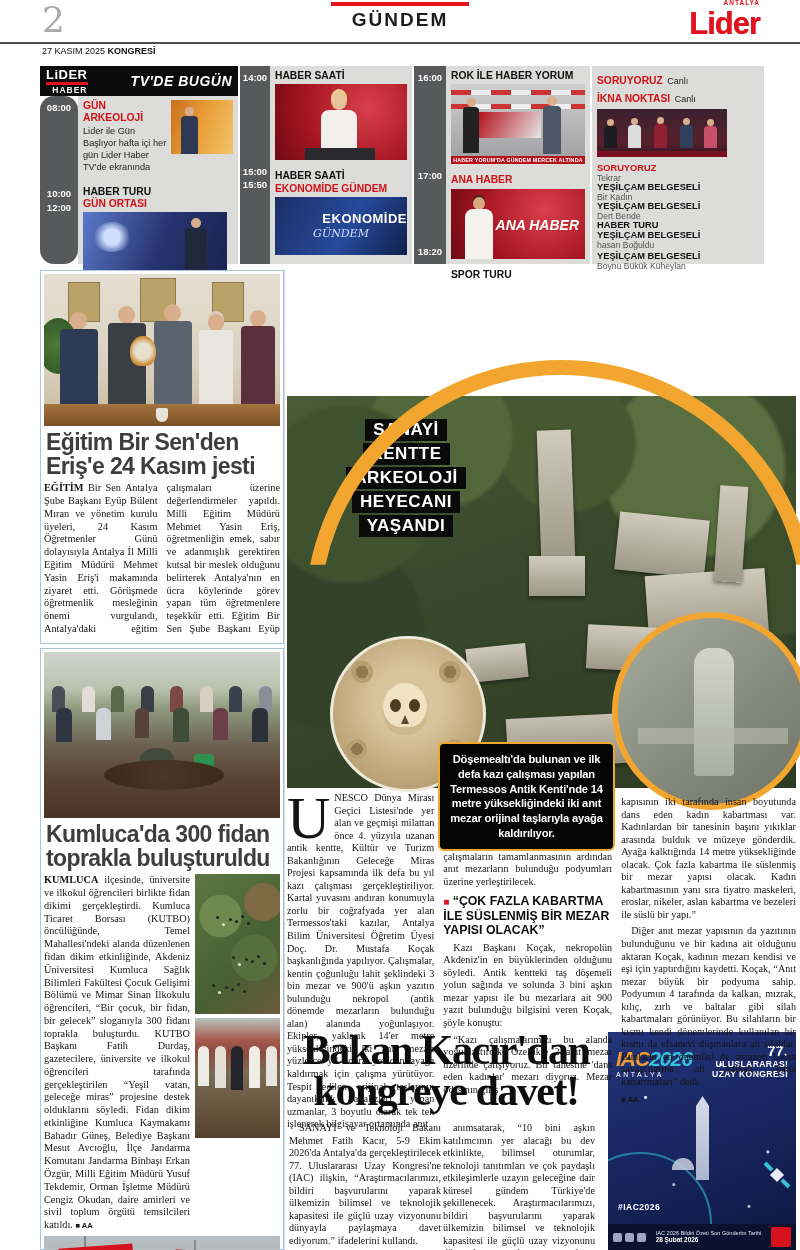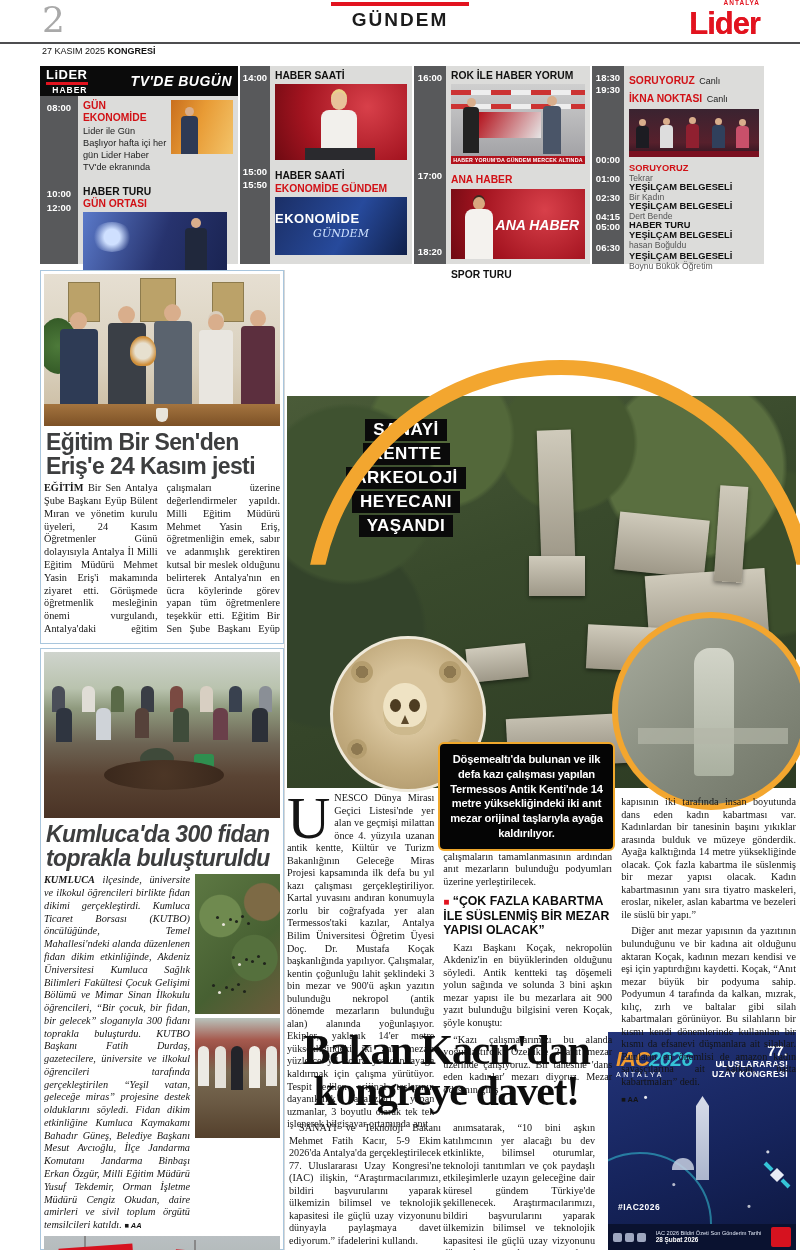--- a/index.html
+++ b/index.html
@@ -22,21 +22,21 @@
   .tvgroup{position:relative;height:198px;}
   .g1{width:198px;} .g2{width:172px;} .g3{width:176px;} .g4{width:172px;}
   .tvhead{height:30px;background:#0b0b0b;display:flex;align-items:center;justify-content:space-between;padding:0 6px;}
   .tvlogo{line-height:1;}
   .tvlogo .l1{display:block;color:#fff;font-weight:800;font-size:13px;letter-spacing:.5px;border-bottom:3px solid #e2131f;padding-bottom:1px;}
   .tvlogo .l2{display:block;color:#fff;font-weight:800;font-size:8.5px;text-align:right;margin-top:1px;letter-spacing:1px;}
   .tvtitle{color:#fff;font-style:italic;font-weight:800;font-size:14px;letter-spacing:.5px;}
   .tvrow{display:flex;height:168px;}
   .g2 .tvrow,.g3 .tvrow,.g4 .tvrow{height:198px;}
   .t-rail{position:relative;background:#58595b;}
-  .g1 .t-rail{width:44px;} .g2 .t-rail,.g3 .t-rail,.g4 .t-rail{width:32px;}
+  .g1 .t-rail{width:44px;border-radius:14px;} .g2 .t-rail,.g3 .t-rail,.g4 .t-rail{width:32px;}
   .t-rail span{position:absolute;left:0;right:0;text-align:center;color:#fff;font-weight:700;font-size:9.5px;}
   .t-content{position:relative;background:#dcdcda;flex:1;padding:4px 5px;box-sizing:border-box;}
   .prog-title{font-weight:800;font-size:10.3px;line-height:1.2;color:#101010;}
   .prog-title.red{color:#d11116;}
   .prog-desc{font-size:9.2px;line-height:1.3;color:#222;margin-top:1px;}
   .prog-sub{font-size:8.6px;color:#555;line-height:1.1;}
   .tvcap{font-size:8.7px;line-height:1.25;color:#222;margin-top:3px;}
   .ph{position:relative;overflow:hidden;}
   .tag{font-size:9px;color:#222;font-weight:400;}
   
@@ -46,21 +46,21 @@
   .sc-gray{background:linear-gradient(#cfcfcf,#9e9ea2);}
   .sc-dark{background:linear-gradient(#3a2330,#57202c 70%,#2a1520);}
   .fig-head{position:absolute;border-radius:50%;background:#d9ae8c;}
   .fig-body{position:absolute;border-radius:4px 4px 0 0;}
   .ticker{position:absolute;left:0;right:0;bottom:0;background:#b3121c;color:#fff;
           font-size:5.3px;font-weight:700;text-align:center;line-height:1.6;letter-spacing:.2px;}
   .imgword{position:absolute;color:#fff;font-weight:800;font-style:italic;}
   
   .card{position:absolute;left:40px;width:244px;background:#fff;border:1px solid #a9c6dd;padding:3px;box-sizing:border-box;}
   #egitim{top:270px;height:374px;}
-  #kumluca{top:648px;height:602px;font-style:italic;}
+  #kumluca{top:648px;height:602px;}
   .card h2{margin:5px 2px 4px 2px;font-size:23px;line-height:1.03;letter-spacing:-.6px;color:#3d3e3f;font-weight:700;}
   .bodytext{font-family:"Liberation Serif",serif;font-size:10.3px;line-height:1.24;text-align:justify;color:#151515;}
   .twocol{column-count:2;column-gap:9px;}
   .lead{font-weight:700;}
   .src{font-family:"Liberation Sans",sans-serif;font-weight:700;font-size:7.5px;}
   
   .ph-office{height:152px;background:linear-gradient(#e6dfd2 0%,#d9d0bd 60%,#c9b99d 100%);}
   .frame{position:absolute;background:#bba269;border:1px solid #8d7b4d;}
   .desk{position:absolute;left:0;right:0;bottom:0;height:22px;background:linear-gradient(#a4743f,#7c5126);}
   .plant{position:absolute;border-radius:50%;background:radial-gradient(circle,#4d7a3a,#2f5423);}
@@ -192,21 +192,21 @@
       </div>
       <div class="tvrow">
         <div class="t-rail">
           <span style="top:6px">08:00</span>
           <span style="top:92px">10:00</span>
           <span style="top:106px">12:00</span>
         </div>
         <div class="t-content">
           <div style="display:flex;gap:4px;">
             <div style="width:84px;">
-              <div class="prog-title red">GÜN EKONOMİDE</div>
+              <div class="prog-title red">GÜN ARKEOLOJİ</div>
               <div class="prog-desc">Lider ile Gün Başlıyor hafta içi her gün Lider Haber TV'de ekranında</div>
             </div>
             <div class="ph sc-orange" style="width:62px;height:54px;">
               <div class="fig-head" style="left:14px;top:7px;width:9px;height:9px;"></div>
               <div class="fig-body" style="left:10px;top:16px;width:17px;height:38px;background:#2e3a55;"></div>
             </div>
           </div>
           <div class="prog-title" style="margin-top:12px">HABER TURU</div>
           <div class="prog-title red">GÜN ORTASI</div>
           <div class="ph" style="width:144px;height:58px;margin-top:2px;background:linear-gradient(110deg,#5a79c9 0%,#27336e 55%,#1a2452 100%);">
@@ -229,21 +229,21 @@
         <div class="t-content">
           <div class="prog-title">HABER SAATİ</div>
           <div class="ph sc-red" style="width:132px;height:76px;margin-top:2px;">
             <div class="fig-head" style="left:56px;top:8px;width:16px;height:18px;background:#e8c39a;box-shadow:0 -3px 0 #e9d28a;"></div>
             <div class="fig-body" style="left:46px;top:26px;width:36px;height:50px;background:#f2f0ec;border-radius:8px 8px 0 0;"></div>
             <div style="position:absolute;left:30px;bottom:0;width:70px;height:12px;background:#2a2a2e;"></div>
           </div>
           <div class="prog-title" style="margin-top:10px">HABER SAATİ</div>
           <div class="prog-title red">EKONOMİDE GÜNDEM</div>
           <div class="ph sc-blue" style="width:132px;height:58px;margin-top:2px;">
-            <div style="position:absolute;left:0;right:8px;top:14px;text-align:left;color:#fff;font-weight:800;font-size:13px;letter-spacing:.5px;">EKONOMİDE</div>
+            <div style="position:absolute;left:0;right:0;top:14px;text-align:right;color:#fff;font-weight:800;font-size:13px;letter-spacing:.5px;">EKONOMİDE</div>
             <div style="position:absolute;left:0;right:0;top:30px;text-align:center;color:#cfe2ff;font-style:italic;font-size:11px;font-family:'DejaVu Serif',serif;">GÜNDEM</div>
           </div>
         </div>
       </div>
     </div>
 
     <div class="tvgroup g3">
       <div class="tvrow">
         <div class="t-rail">
           <span style="top:6px">16:00</span>
@@ -268,30 +268,20 @@
             <div class="fig-body" style="left:14px;top:20px;width:28px;height:50px;background:#f4f2ee;border-radius:8px 8px 0 0;"></div>
             <div class="imgword" style="right:6px;top:28px;font-size:14px;">ANA HABER</div>
           </div>
           <div class="prog-title" style="margin-top:10px">SPOR TURU</div>
         </div>
       </div>
     </div>
 
     <div class="tvgroup g4">
       <div class="tvrow">
-        <div class="t-rail">
-          <span style="top:6px">18:30</span>
-          <span style="top:18px">19:30</span>
-          <span style="top:88px">00:00</span>
-          <span style="top:107px">01:00</span>
-          <span style="top:126px">02:30</span>
-          <span style="top:145px">04:15</span>
-          <span style="top:155px">05:00</span>
-          <span style="top:176px">06:30</span>
-        </div>
         <div class="t-content">
           <div class="prog-title red" style="display:inline">SORUYORUZ</div>
           <span class="tag">Canlı</span><br>
           <div class="prog-title red" style="display:inline">İKNA NOKTASI</div>
           <span class="tag">Canlı</span>
           <div class="ph sc-dark" style="width:130px;height:48px;margin-top:3px;">
             <div class="fig-head" style="left:10px;top:10px;width:7px;height:7px;"></div>
             <div class="fig-body" style="left:7px;top:17px;width:13px;height:22px;background:#1c1c22;"></div>
             <div class="fig-head" style="left:34px;top:9px;width:7px;height:7px;"></div>
             <div class="fig-body" style="left:31px;top:16px;width:13px;height:23px;background:#ddd;"></div>
@@ -318,21 +308,21 @@
               </div>
             <div style="height:10px;">
                 <div class="prog-title" style="font-size:9.3px">HABER TURU</div>
               </div>
             <div style="height:21px;">
                 <div class="prog-title" style="font-size:9.3px">YEŞİLÇAM BELGESELİ</div>
                 <div class="prog-sub">hasan Boğuldu</div>
               </div>
             <div style="height:19px;">
                 <div class="prog-title" style="font-size:9.3px">YEŞİLÇAM BELGESELİ</div>
-                <div class="prog-sub">Boynu Bükük Öğretim</div>
+                <div class="prog-sub">Boynu Bükük Küheylan</div>
               </div>
           </div>
         </div>
       </div>
     </div>
   </div>
 
   <div class="vline"></div>
 
   <div id="egitim" class="card">

